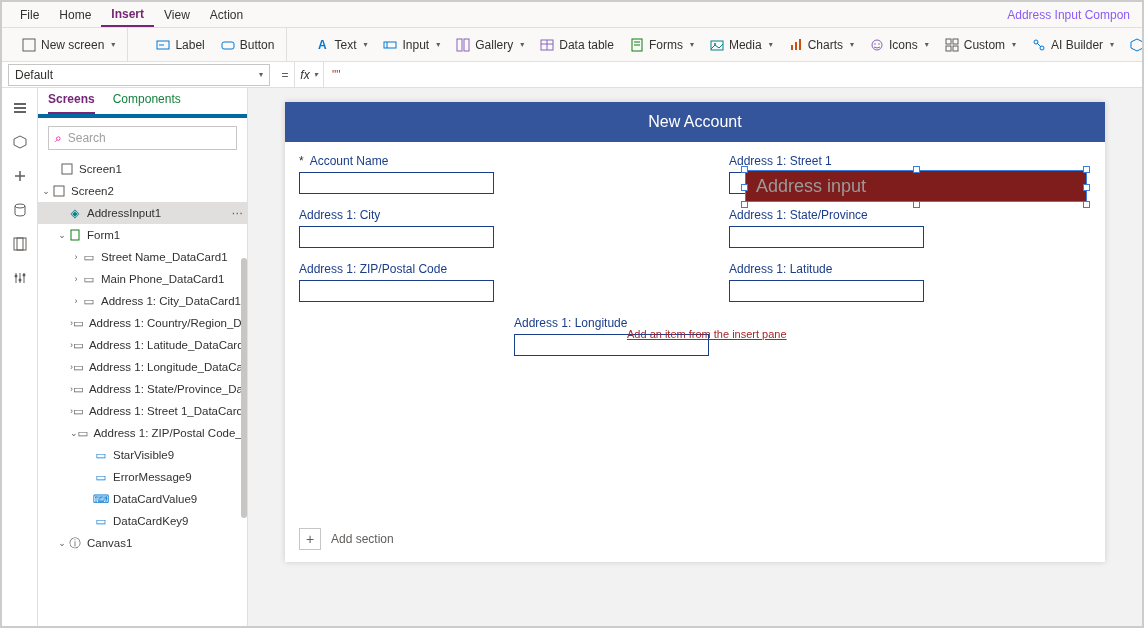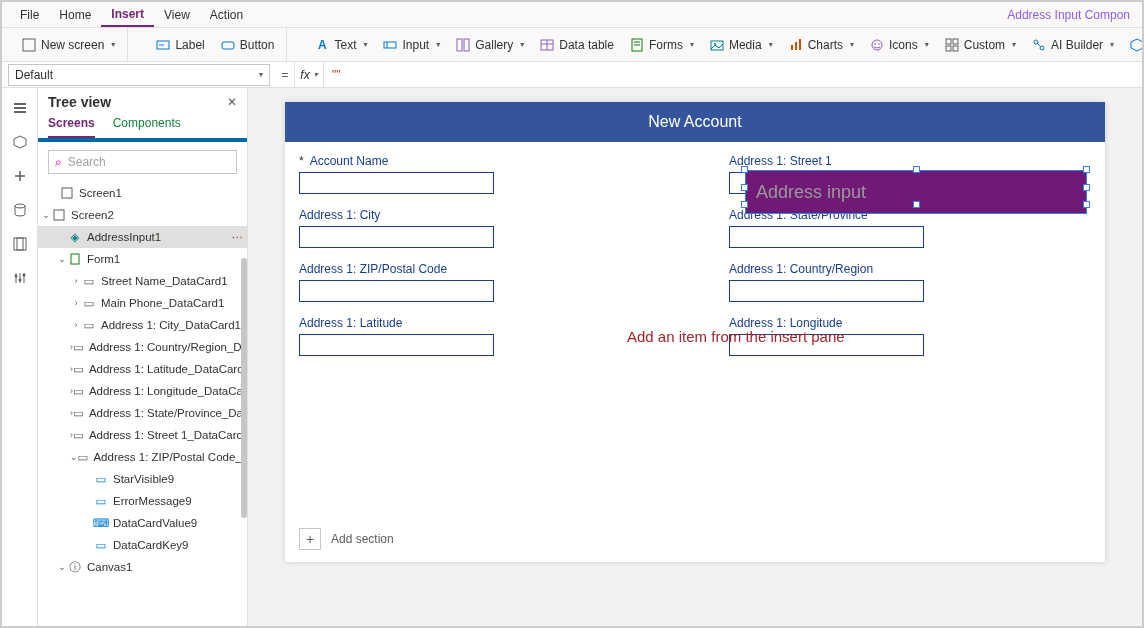--- a/index.html
+++ b/index.html
@@ -53,23 +53,23 @@
   
   .canvaswrap { flex:1; background:#f2f2f2; display:flex; justify-content:center; padding:14px; }
   .stage { width: 820px; height: 460px; background:#fff; box-shadow:0 0 6px rgba(0,0,0,0.15); position:relative; }
   .formheader { height:40px; background:#34549c; color:#fff; display:flex; align-items:center; justify-content:center; font-size:16px;}
   .formbody { display:flex; flex-wrap:wrap; padding: 12px 14px; column-gap: 20px; }
   .dcard { width: 195px; margin-bottom: 14px; }
   .dcard .lbl { font-size:12px; color:#1b3e8a; margin-bottom:4px; display:flex; gap:6px;}
   .dcard .req { color:#323130; }
   .dcard .box { height:22px; border:1px solid #1b3e8a; background:#fff;}
 
-  .addinsert { position:absolute; left:342px; top:226px; font-size:15px; color:#a4262c; }
-
-  .addrinput { position:absolute; top:68px; left:460px; width:342px; height:44px; border:1.5px solid #3a7de0; background:#701a75; display:flex; align-items:center; padding:0 10px; font-size:18px; color:#9a9a9a;}
+  .addinsert { position:absolute; left:342px; top:226px; font-size:11px; color:#a4262c;text-decoration:underline; }
+
+  .addrinput { position:absolute; top:68px; left:460px; width:342px; height:32px; border:1.5px solid #3a7de0; background:#7f1d1d; display:flex; align-items:center; padding:0 10px; font-size:18px; color:#9a9a9a;}
   .handle { position:absolute; width:7px; height:7px; background:#fff; border:1.5px solid #3a7de0; }
 
   .addsection { position:absolute; bottom:12px; left:14px; display:flex; align-items:center; gap:10px; color:#605e5c; }
   .addsection .plus { width:22px; height:22px; border:1px solid #c8c6c4; display:flex; align-items:center; justify-content:center; font-size:14px;}
 
   svg { display:block; }
 </style>
 </head>
 <body>
 
@@ -281,24 +281,20 @@
           <line x1="8" y1="3" x2="8" y2="13" stroke="#605e5c"></line>
           <line x1="12" y1="3" x2="12" y2="13" stroke="#605e5c"></line>
           <circle cx="4" cy="6" r="1.5" fill="#605e5c"></circle>
           <circle cx="8" cy="10" r="1.5" fill="#605e5c"></circle>
           <circle cx="12" cy="5" r="1.5" fill="#605e5c"></circle>
         </svg>
       </div>
   </div>
 
   <div class="tree">
-    <div class="tree-head">
-      <div class="title">Tree view</div>
-      <div style="cursor:pointer;color:#605e5c">✕</div>
-    </div>
     <div class="tree-tabs">
       <div class="tab active">Screens</div>
       <div class="tab">Components</div>
     </div>
     <div class="search">
       <span style="color:#e3008c">⌕</span>
       <span>Search</span>
     </div>
     <div class="nodes">
       <div class="node" style="padding-left:10px">
@@ -436,26 +432,20 @@
           </div>
         <div class="dcard">
             <div class="lbl">
               <span>Address 1: ZIP/Postal Code</span>
             </div>
             <div class="box"></div>
           </div>
         <div style="width:195px"></div>
         <div class="dcard">
             <div class="lbl">
-              <span>Address 1: Country/Region</span>
-            </div>
-            <div class="box"></div>
-          </div>
-        <div class="dcard">
-            <div class="lbl">
               <span>Address 1: Latitude</span>
             </div>
             <div class="box"></div>
           </div>
         <div style="width:195px"></div>
         <div class="dcard">
             <div class="lbl">
               <span>Address 1: Longitude</span>
             </div>
             <div class="box"></div>

